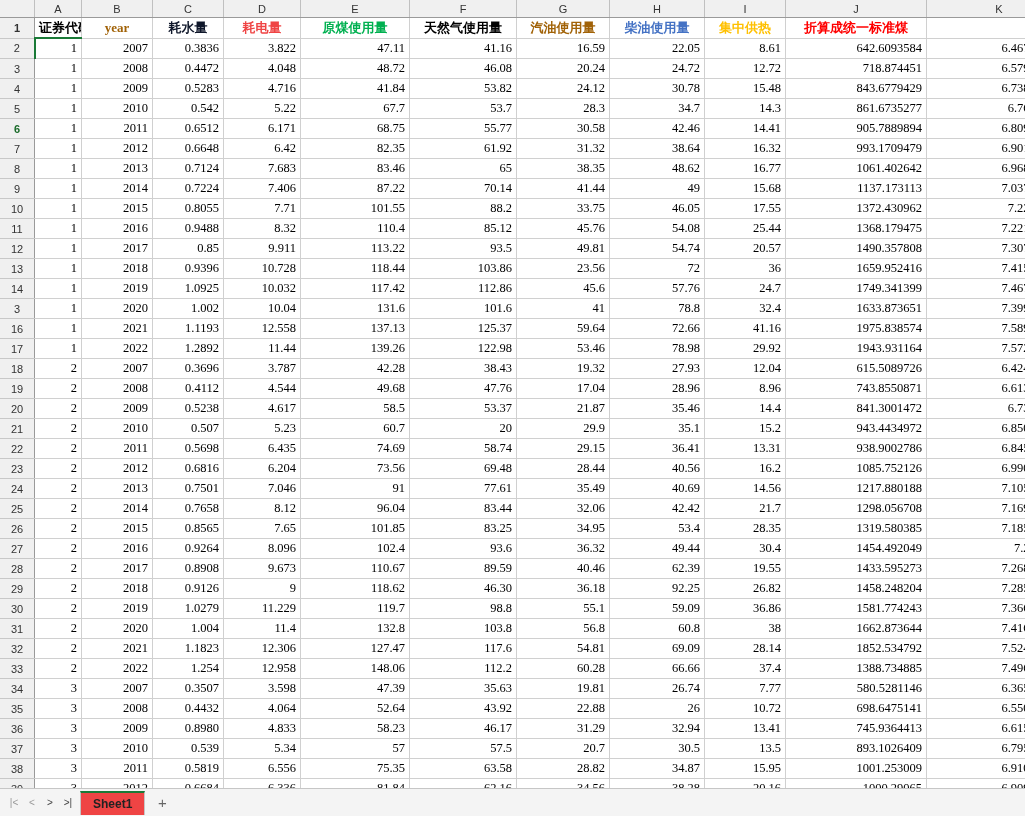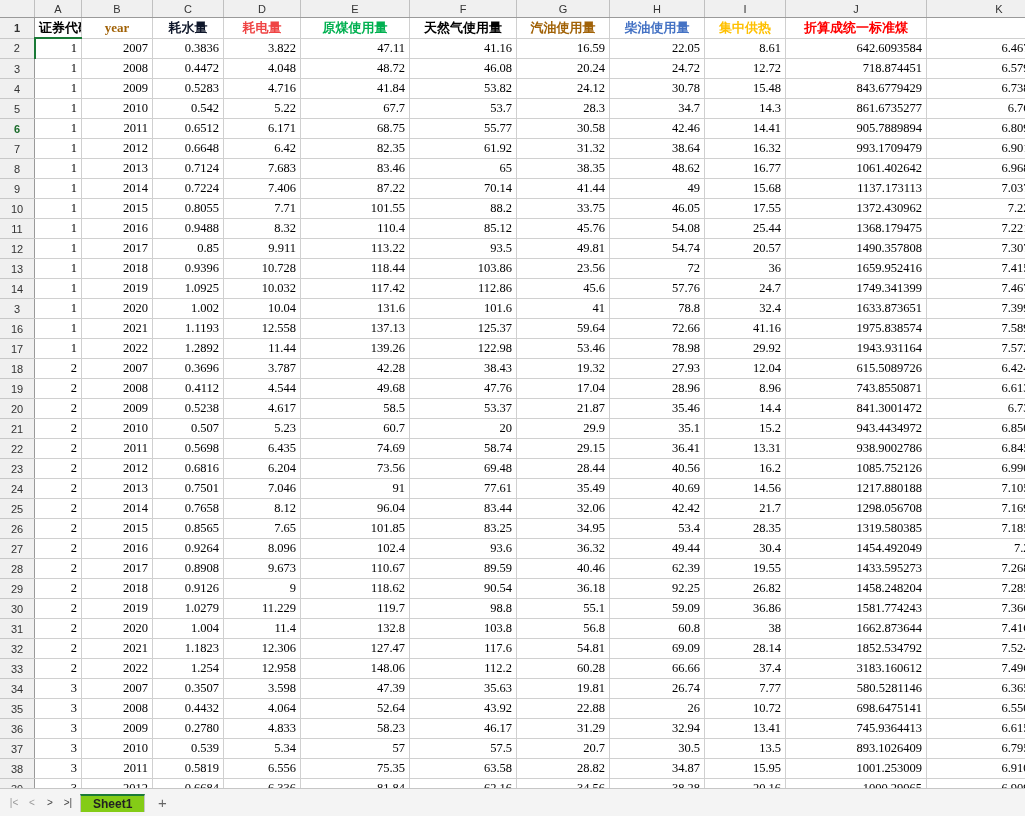--- a/index.html
+++ b/index.html
@@ -114,25 +114,25 @@
     display: flex;
     align-items: center;
     justify-content: center;
     color: #9a9a9a;
     font-size: 10px;
     line-height: 1;
     user-select: none;
   }
   .navbtn.active { color: #444; }
   .sheettab {
-    height: 18px;
+    height: 24px;
     display: flex;
     align-items: center;
     padding: 0 12px;
-    background: #84cc16;
+    background: #ef4444;
     border-top: 2px solid #1a7a37;
     border-left: 1px solid #c6c6c6;
     border-right: 1px solid #c6c6c6;
     font-size: 12px;
     font-family: "Liberation Sans", sans-serif;
     color: #222;
     font-weight: bold;
     box-sizing: border-box;
   }
   .addsheet {
@@ -559,21 +559,21 @@
           <td class="c-J">1433.595273</td>
           <td class="c-K">7.268638049</td>
         </tr>
         <tr>
           <td class="rowhdr">29</td>
           <td class="c-A">2</td>
           <td class="c-B">2018</td>
           <td class="c-C">0.9126</td>
           <td class="c-D">9</td>
           <td class="c-E">118.62</td>
-          <td class="c-F">90.54</td>
+          <td class="c-F">46.30</td>
           <td class="c-G">36.18</td>
           <td class="c-H">92.25</td>
           <td class="c-I">26.82</td>
           <td class="c-J">1458.248204</td>
           <td class="c-K">7.285676653</td>
         </tr>
         <tr>
           <td class="rowhdr">30</td>
           <td class="c-A">2</td>
           <td class="c-B">2019</td>
@@ -619,21 +619,21 @@
           <td class="rowhdr">33</td>
           <td class="c-A">2</td>
           <td class="c-B">2022</td>
           <td class="c-C">1.254</td>
           <td class="c-D">12.958</td>
           <td class="c-E">148.06</td>
           <td class="c-F">112.2</td>
           <td class="c-G">60.28</td>
           <td class="c-H">66.66</td>
           <td class="c-I">37.4</td>
-          <td class="c-J">3183.160612</td>
+          <td class="c-J">1388.734885</td>
           <td class="c-K">7.496678692</td>
         </tr>
         <tr>
           <td class="rowhdr">34</td>
           <td class="c-A">3</td>
           <td class="c-B">2007</td>
           <td class="c-C">0.3507</td>
           <td class="c-D">3.598</td>
           <td class="c-E">47.39</td>
           <td class="c-F">35.63</td>
@@ -654,21 +654,21 @@
           <td class="c-G">22.88</td>
           <td class="c-H">26</td>
           <td class="c-I">10.72</td>
           <td class="c-J">698.6475141</td>
           <td class="c-K">6.550576657</td>
         </tr>
         <tr>
           <td class="rowhdr">36</td>
           <td class="c-A">3</td>
           <td class="c-B">2009</td>
-          <td class="c-C">0.2780</td>
+          <td class="c-C">0.8980</td>
           <td class="c-D">4.833</td>
           <td class="c-E">58.23</td>
           <td class="c-F">46.17</td>
           <td class="c-G">31.29</td>
           <td class="c-H">32.94</td>
           <td class="c-I">13.41</td>
           <td class="c-J">745.9364413</td>
           <td class="c-K">6.615980096</td>
         </tr>
         <tr>

